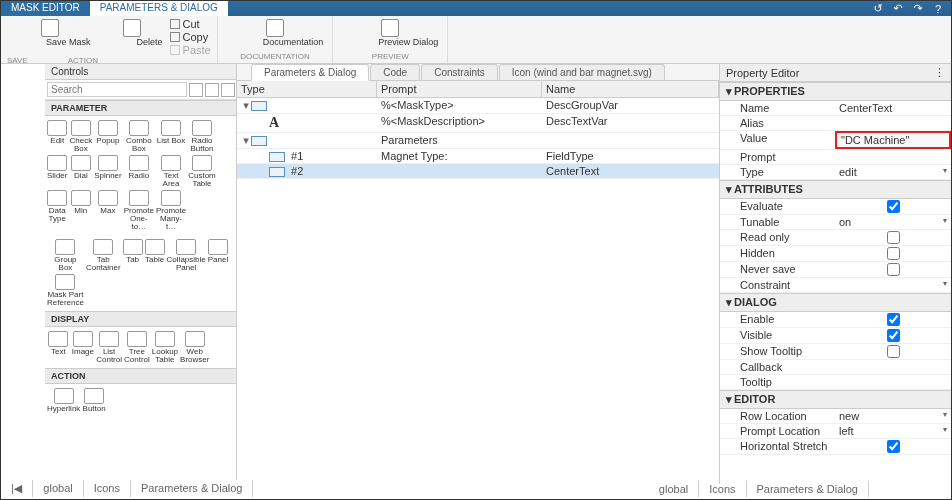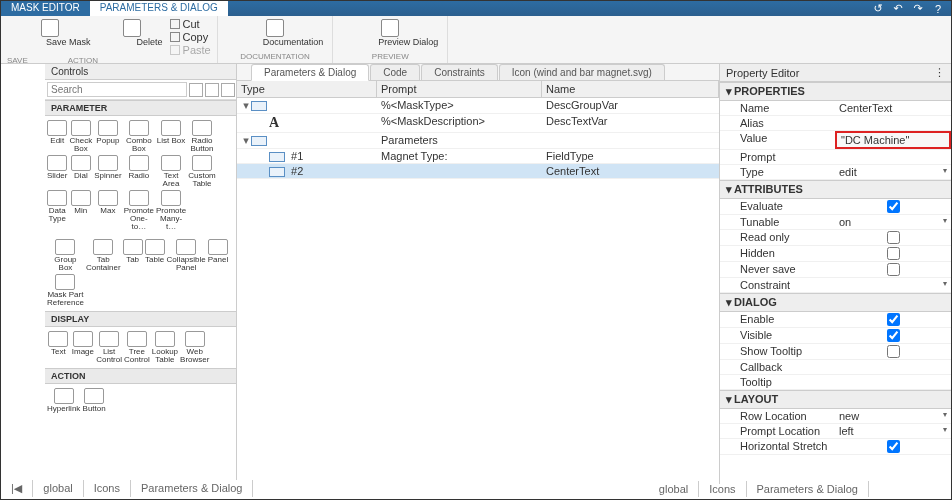--- a/index.html
+++ b/index.html
@@ -427,21 +427,21 @@
         </div>
       </div>
     <div class="prop-row">
         <div class="prop-label">Callback</div>
         <div class="prop-value"></div>
       </div>
     <div class="prop-row">
         <div class="prop-label">Tooltip</div>
         <div class="prop-value"></div>
       </div>
-    <div class="prop-section"><span class="caret">▾</span><span>LAYOUT</span></div>
+    <div class="prop-section"><span class="caret">▾</span><span>EDITOR</span></div>
     <div class="prop-row">
         <div class="prop-label">Row Location</div>
         <div class="prop-value dd">new</div>
       </div>
     <div class="prop-row">
         <div class="prop-label">Prompt Location</div>
         <div class="prop-value dd">left</div>
       </div>
     <div class="prop-row">
         <div class="prop-label">Horizontal Stretch</div>

